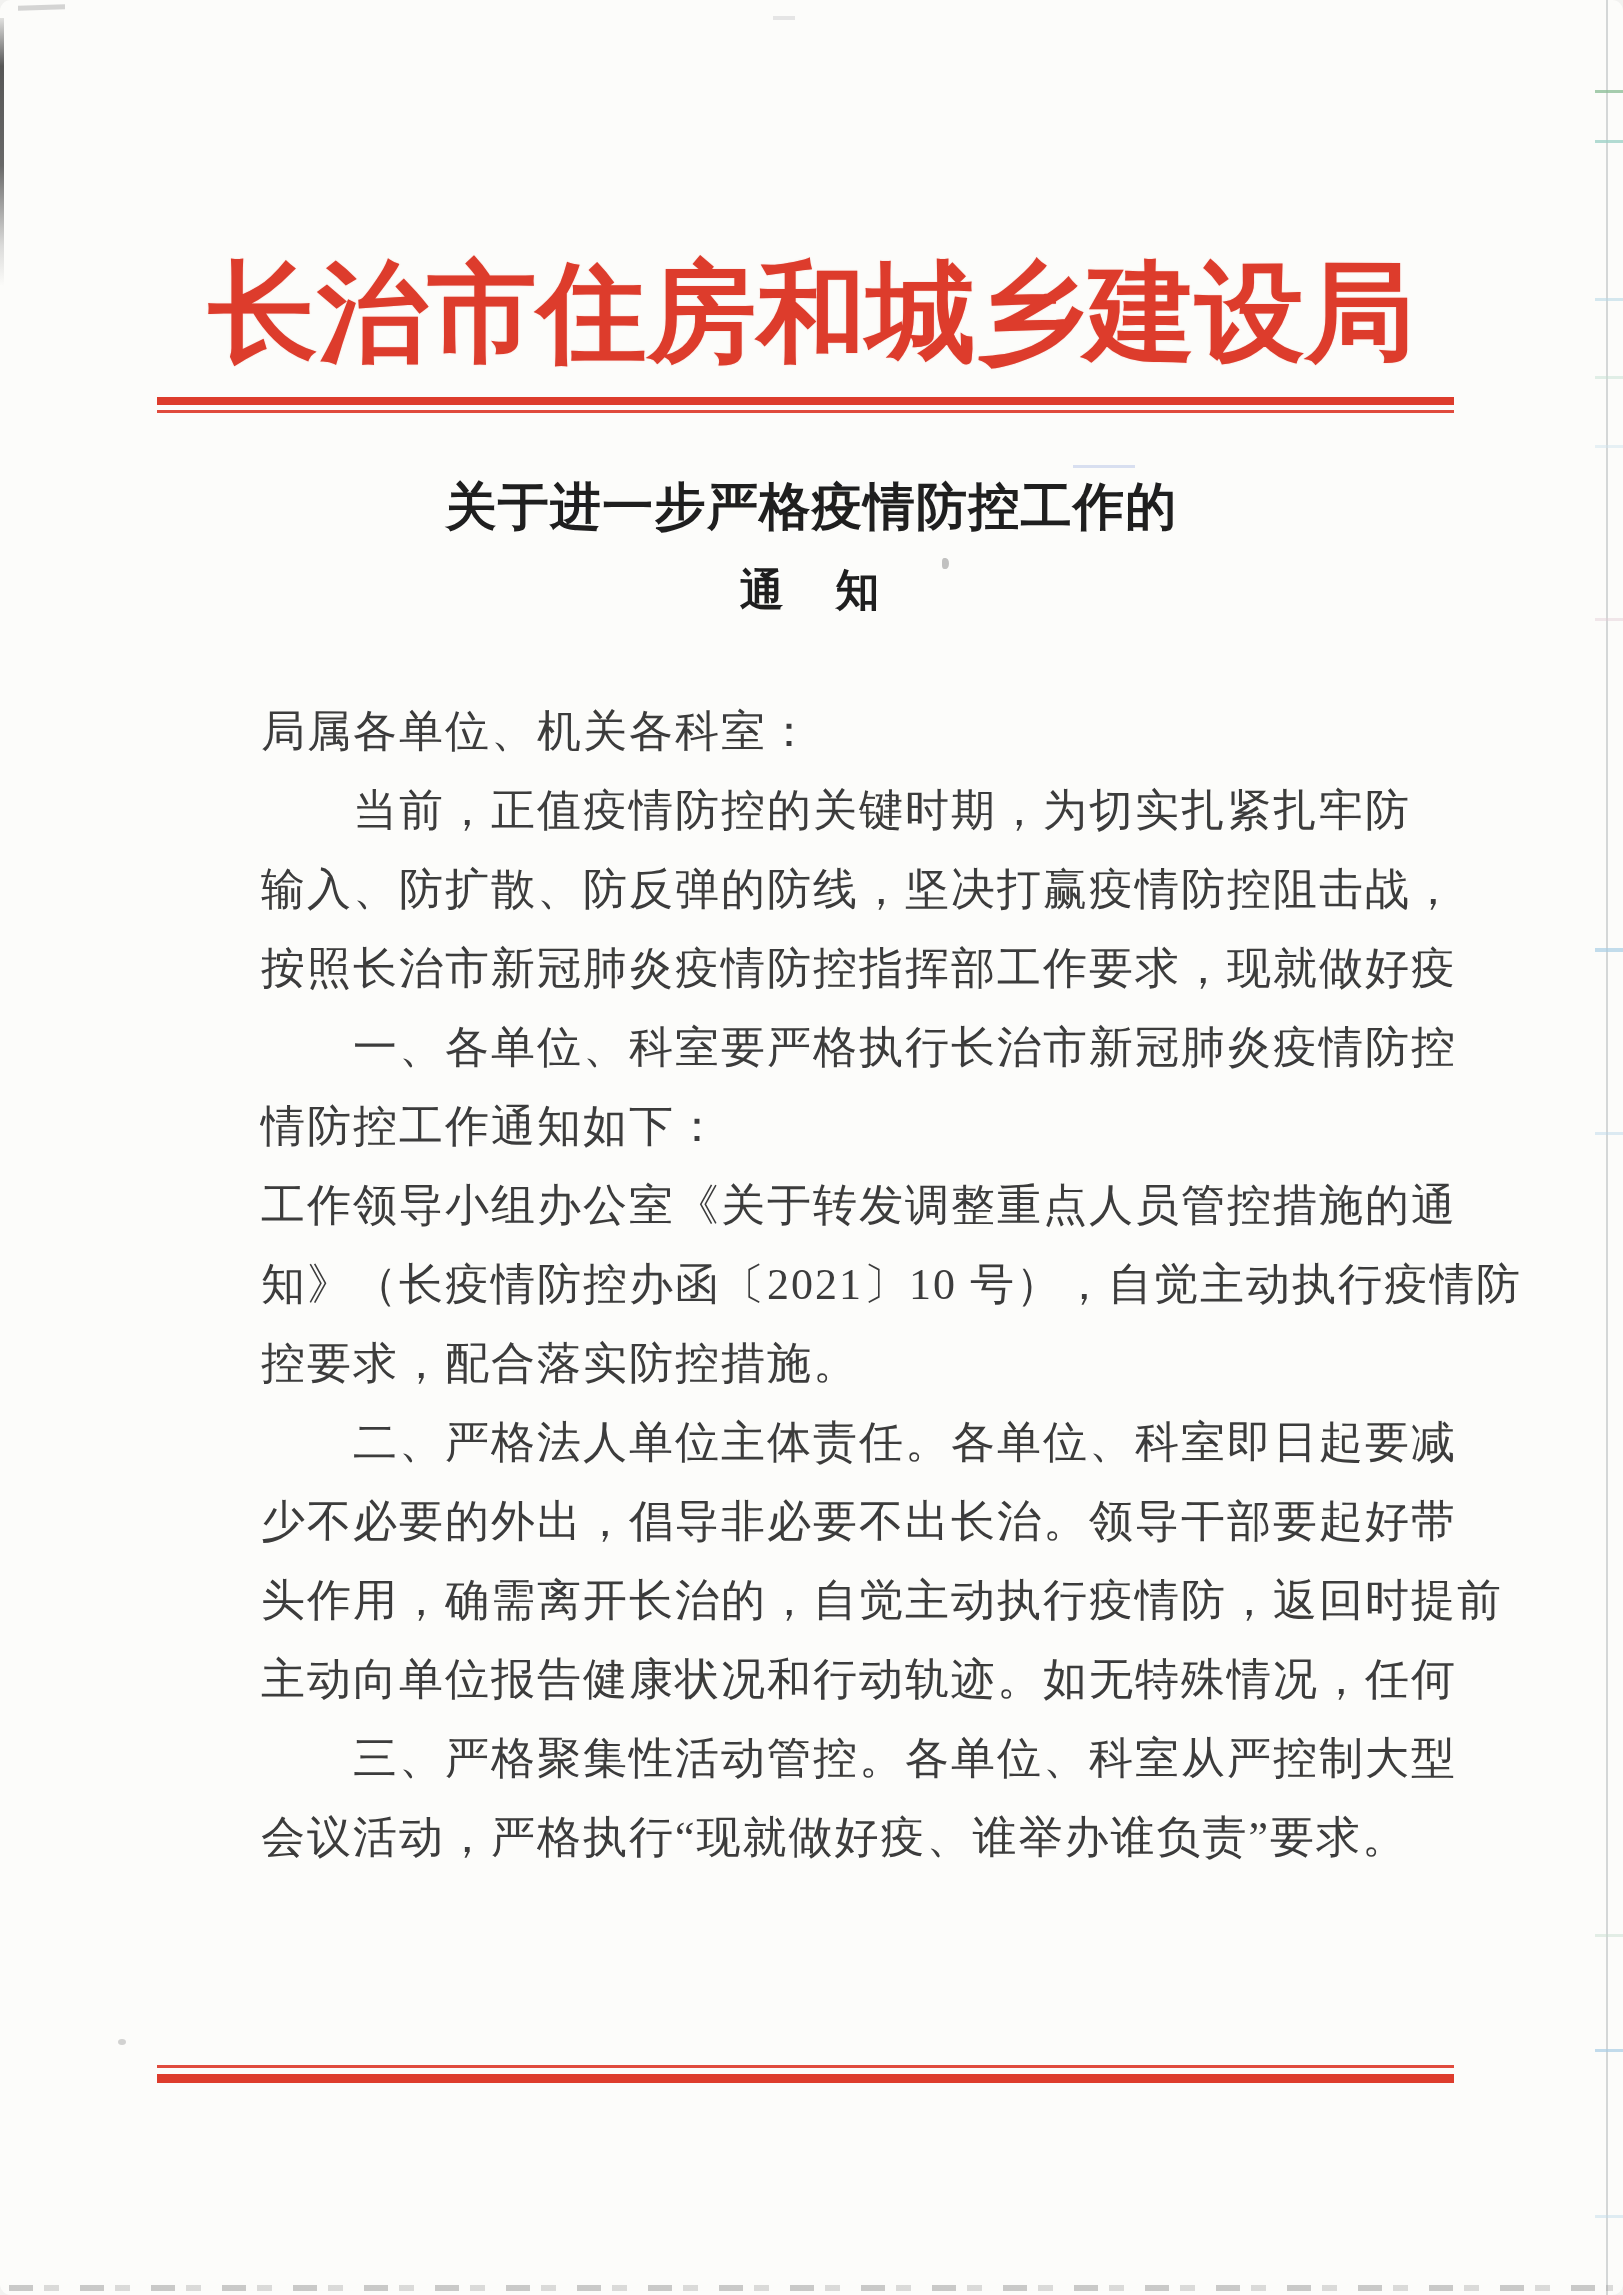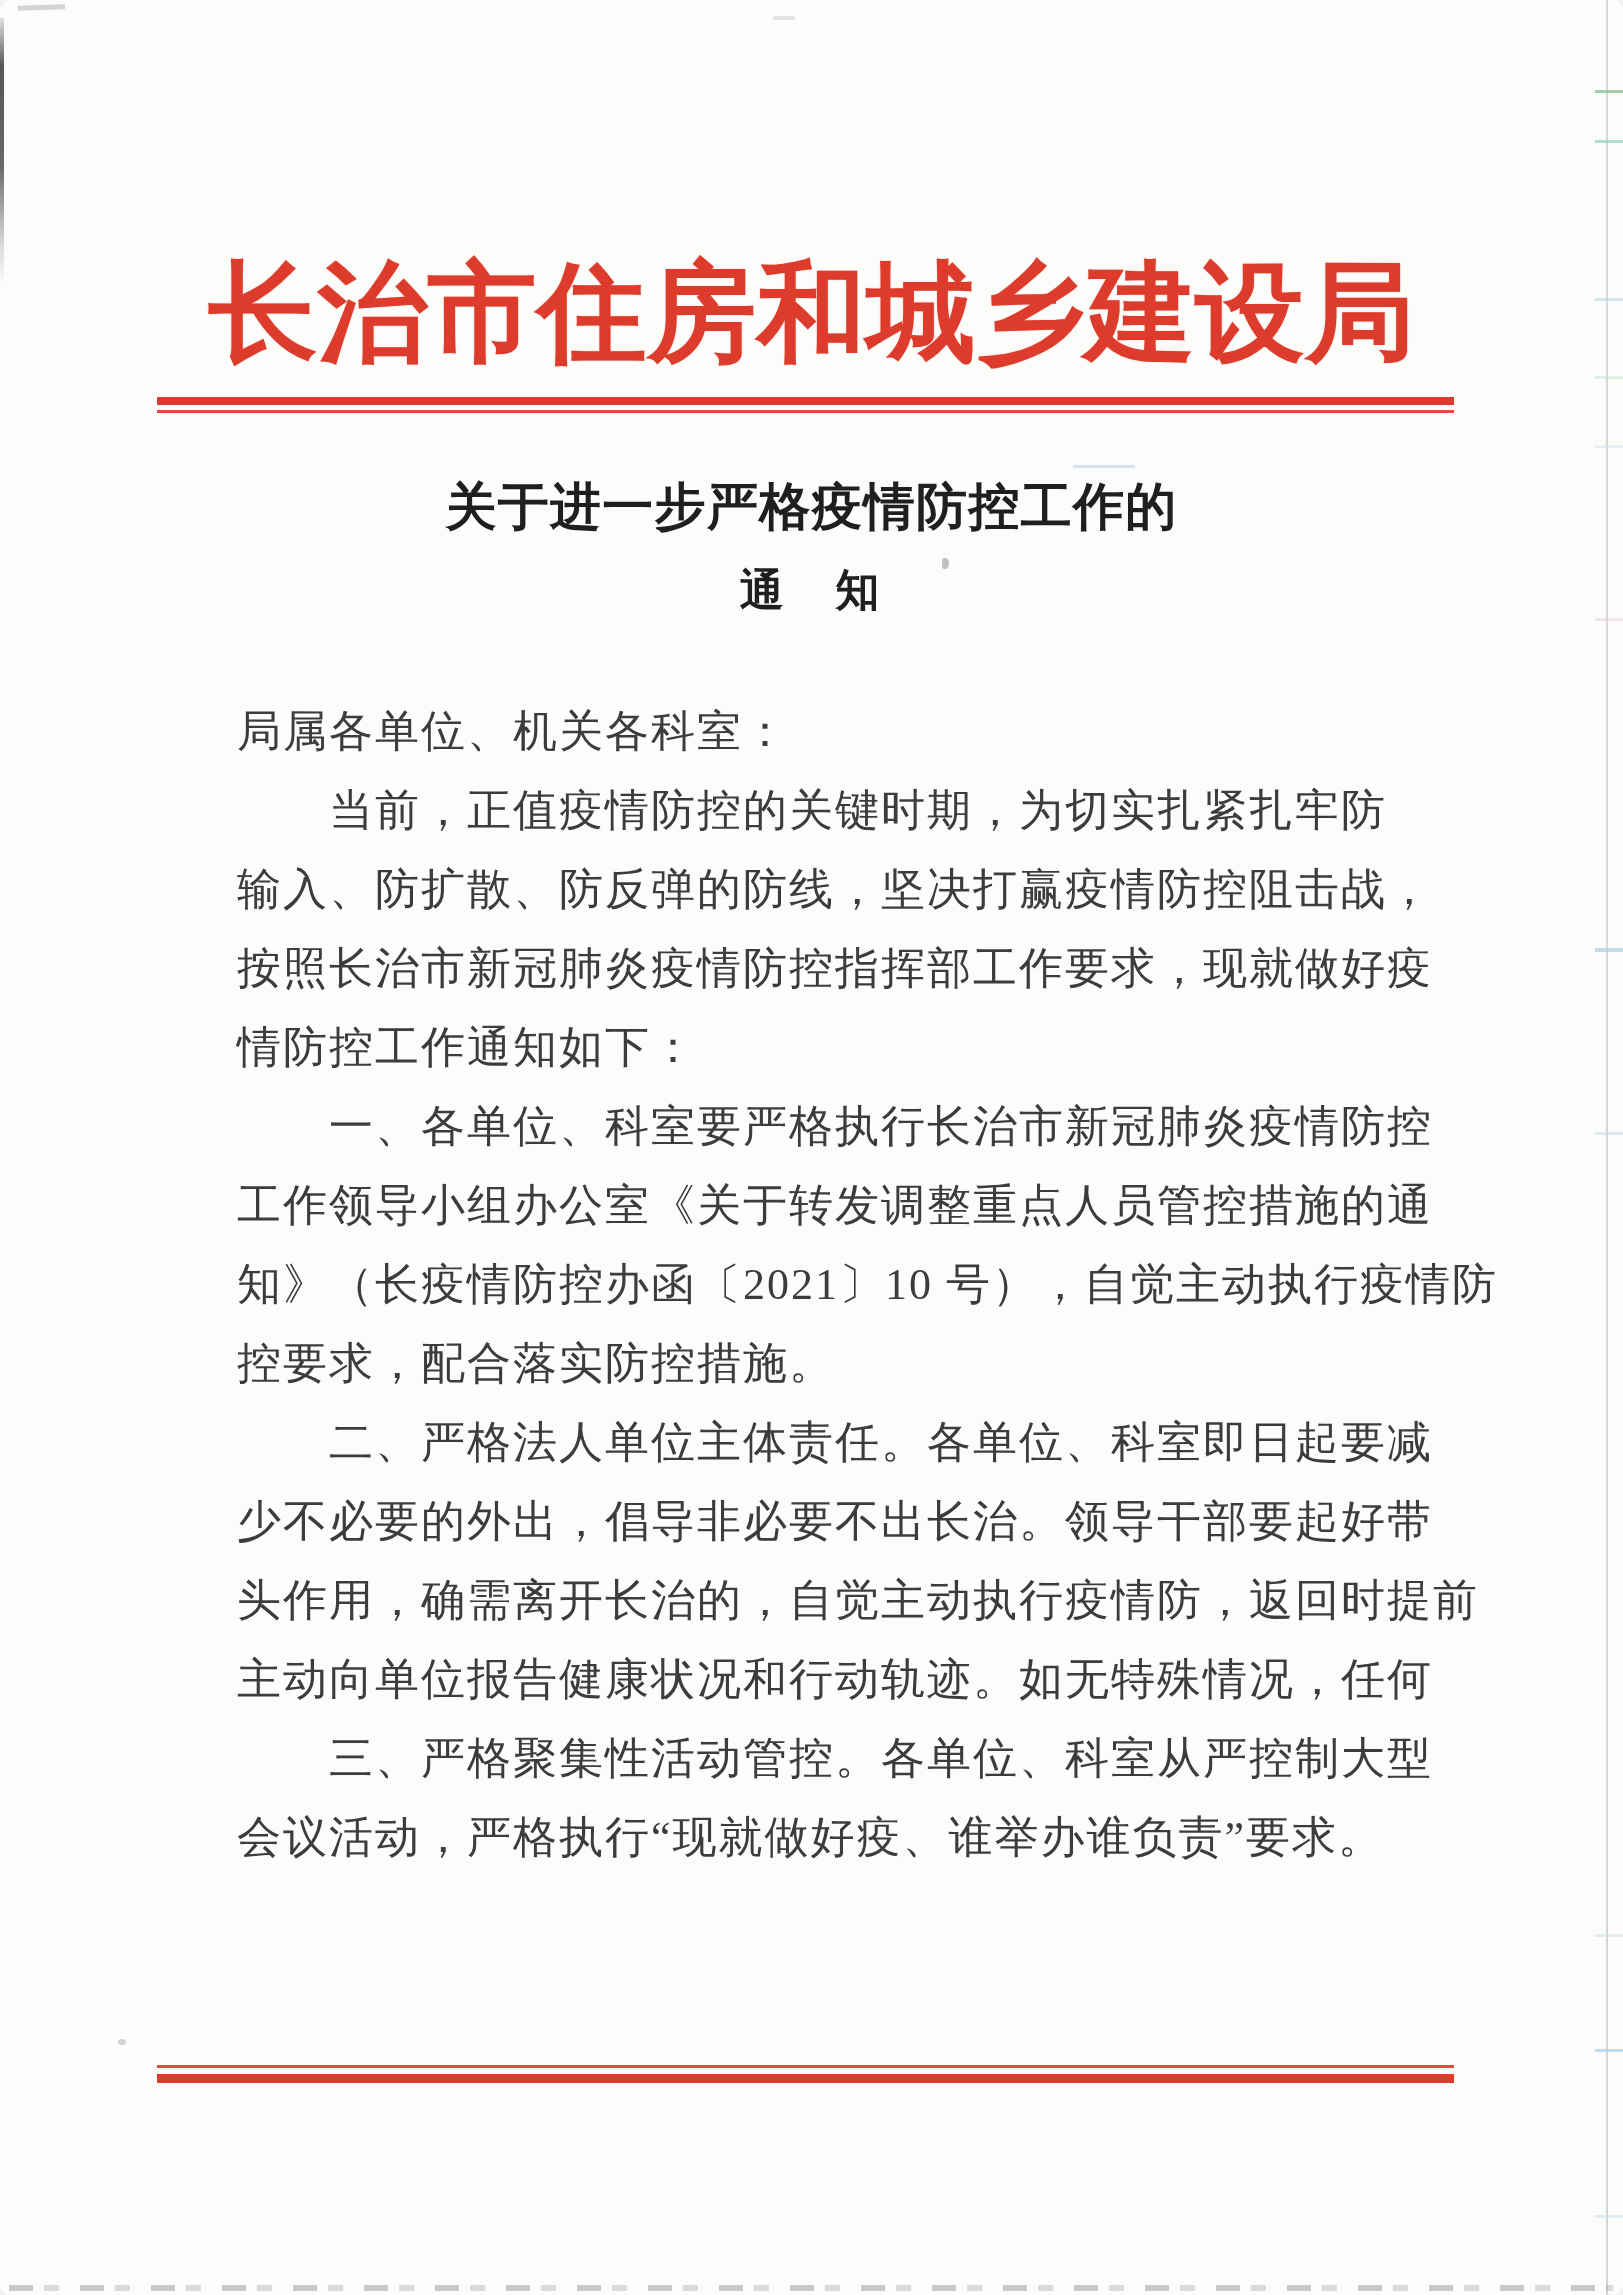--- a/index.html
+++ b/index.html
@@ -33,20 +33,21 @@
   .doc-title.l1{top:466px;font-size:51px;letter-spacing:1.3px;height:82px;line-height:82px;}
   .doc-title.l2{top:550px;font-size:44px;letter-spacing:3.9px;height:82px;line-height:82px;}
   
   .body-text{
     position:absolute;top:692px;left:237px;width:1178px;
     color:#3c3c3c;
   }
   .body-text .line{
     height:79px;line-height:79px;font-size:44px;letter-spacing:2px;
     white-space:nowrap;
+    margin-left:24px;
   }
   
   .left-streak{
     position:absolute;left:0;top:18.3px;width:3.9px;height:268px;
     background:linear-gradient(to bottom,rgba(70,70,70,.15),rgba(45,45,45,.8) 18%,rgba(55,55,55,.75) 55%,rgba(120,120,120,.25) 85%,rgba(150,150,150,0));
   }
   .right-edge-line{
     position:absolute;left:1606px;top:0;width:2px;height:2295px;
     background:#cdd0d0;opacity:.85;
   }
@@ -76,22 +77,22 @@
   <div class="rule rule-hdr-thin"></div>
 
   <div class="doc-title l1">关于进一步严格疫情防控工作的</div>
   <div class="doc-title l2">通　知</div>
 
   <div class="body-text">
     <div class="line">局属各单位、机关各科室：</div>
     <div class="line">　　当前，正值疫情防控的关键时期，为切实扎紧扎牢防</div>
       <div class="line">输入、防扩散、防反弹的防线，坚决打赢疫情防控阻击战，</div>
       <div class="line">按照长治市新冠肺炎疫情防控指挥部工作要求，现就做好疫</div>
+      <div class="line">　　一、各单位、科室要严格执行长治市新冠肺炎疫情防控</div>
       <div class="line">情防控工作通知如下：</div>
-      <div class="line">　　一、各单位、科室要严格执行长治市新冠肺炎疫情防控</div>
       <div class="line">工作领导小组办公室《关于转发调整重点人员管控措施的通</div>
       <div class="line">知》（长疫情防控办函〔2021〕10 号），自觉主动执行疫情防</div>
       <div class="line">控要求，配合落实防控措施。</div>
       <div class="line">　　二、严格法人单位主体责任。各单位、科室即日起要减</div>
       <div class="line">少不必要的外出，倡导非必要不出长治。领导干部要起好带</div>
       <div class="line">头作用，确需离开长治的，自觉主动执行疫情防，返回时提前</div>
       <div class="line">主动向单位报告健康状况和行动轨迹。如无特殊情况，任何</div>
       <div class="line">　　三、严格聚集性活动管控。各单位、科室从严控制大型</div>
       <div class="line">会议活动，严格执行“现就做好疫、谁举办谁负责”要求。</div>
   </div>

